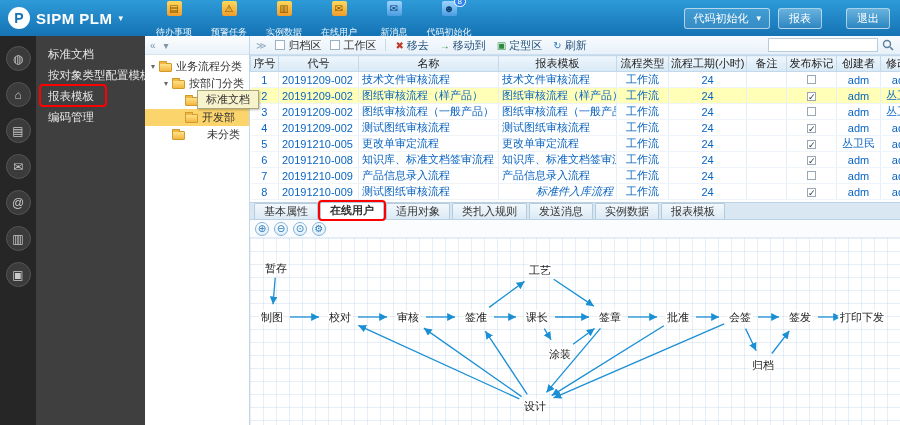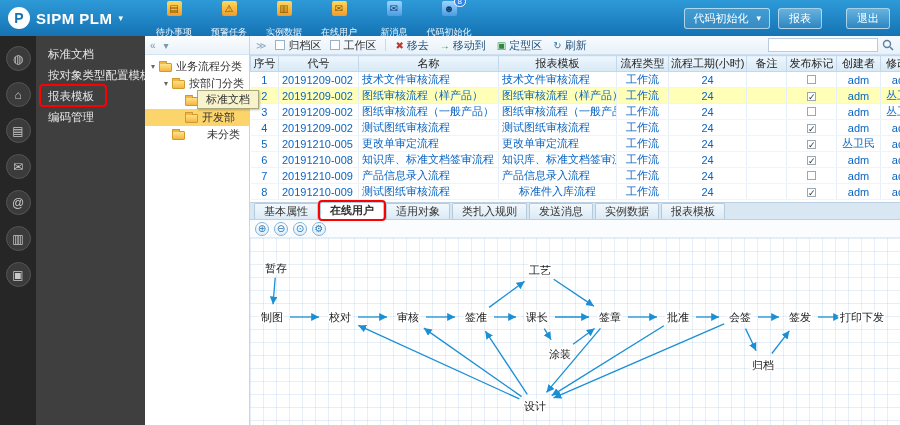--- a/index.html
+++ b/index.html
@@ -350,21 +350,21 @@
             <td style="text-align: center;">24</td>
             <td style="text-align: left;"></td>
             <td style="text-align: center;"><span class="pubbox"></span></td>
             <td style="text-align: center;">adm</td>
             <td style="text-align: center;">adm</td>
           </tr>
           <tr>
             <td style="text-align: center;">8</td>
             <td style="text-align: left;">20191210-009</td>
             <td style="text-align: left;">测试图纸审核流程</td>
-            <td style="text-align: center;">标准件入库流程</td>
+            <td style="text-align: right; font-style: italic;">标准件入库流程</td>
             <td style="text-align: center;">工作流</td>
             <td style="text-align: center;">24</td>
             <td style="text-align: left;"></td>
             <td style="text-align: center;"><span class="pubbox">✓</span></td>
             <td style="text-align: center;">adm</td>
             <td style="text-align: center;">adm</td>
           </tr>
         </tbody>
       </table>
   </div>

